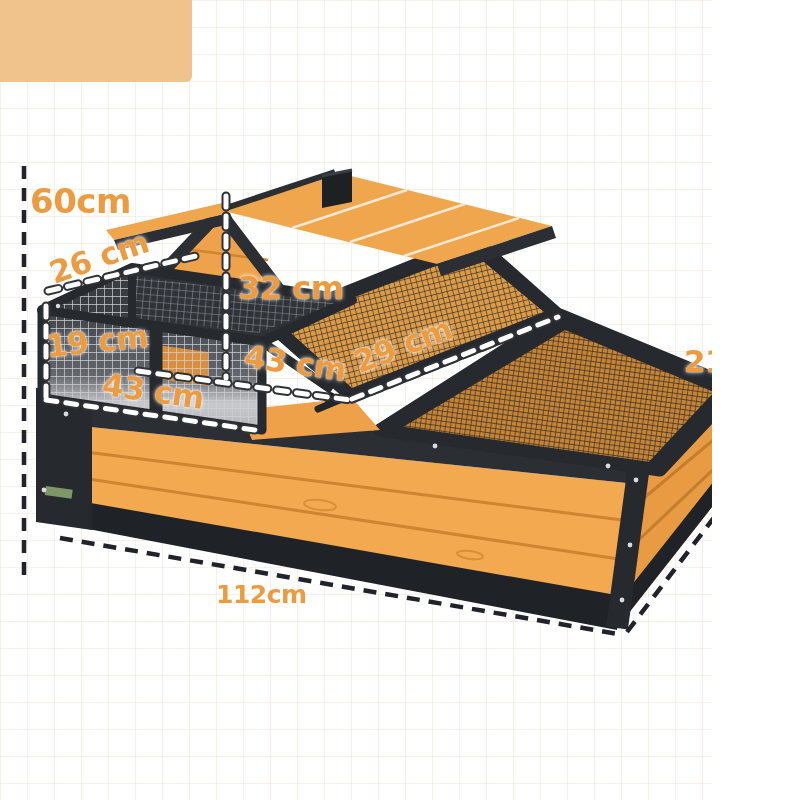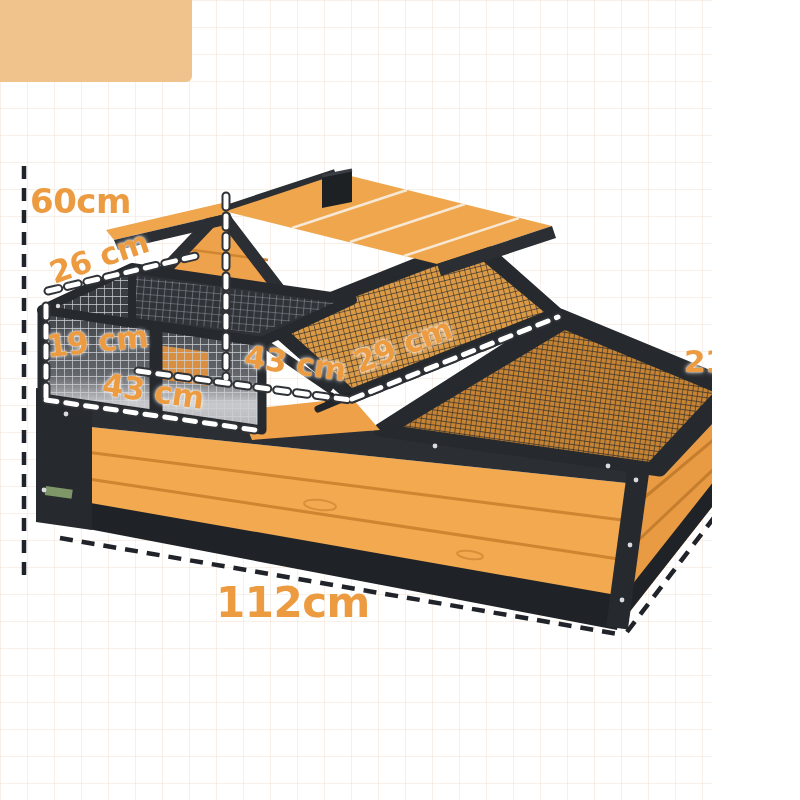--- a/index.html
+++ b/index.html
@@ -21,21 +21,21 @@
     text-shadow:0 0 5px rgba(255,255,255,.9),0 0 2px rgba(255,255,255,.95);
   }
   .dim-60   {left:30px;  top:184px; font-size:34px;}
   .dim-26   {left:48px;  top:242px; transform:rotate(-19deg);}
   .dim-32   {left:238px; top:272px; font-size:32px;}
   .dim-19   {left:46px;  top:326px; transform:rotate(-6deg);}
   .dim-43a  {left:244px; top:348px; transform:rotate(8deg);}
   .dim-43b  {left:102px; top:376px; transform:rotate(8deg);}
   .dim-29   {left:352px; top:330px; transform:rotate(-21deg);}
   .dim-215  {left:684px; top:346px;}
-  .dim-112  {left:216px; top:582px; font-size:42px;}
+  .dim-112  {left:216px; top:582px; font-size:25px;}
   .dim-65   {left:678px; top:578px; font-size:33px;}
 </style>
 </head>
 <body>
 
 <div id="stage">
 
   <div class="deco deco-tl"></div>
   <div class="deco deco-br"></div>
 
@@ -191,19 +191,20 @@
       <path d="M226,196 V378"></path>
       <path d="M46,306 V400"></path>
       <path d="M138,371 L350,400"></path>
       <path d="M46,400 L262,431"></path>
       <path d="M352,399 L558,317"></path>
     </g>
   </svg>
 
   <div class="dim dim-60">60cm</div>
   <div class="dim dim-26">26 cm</div>
+  <div class="dim dim-32">32 cm</div>
   <div class="dim dim-19">19 cm</div>
   <div class="dim dim-43a">43 cm</div>
   <div class="dim dim-43b">43 cm</div>
   <div class="dim dim-29">29 cm</div>
   <div class="dim dim-215">21,5 cm</div>
   <div class="dim dim-112">112cm</div>
 </div>
 
 </body></html>

